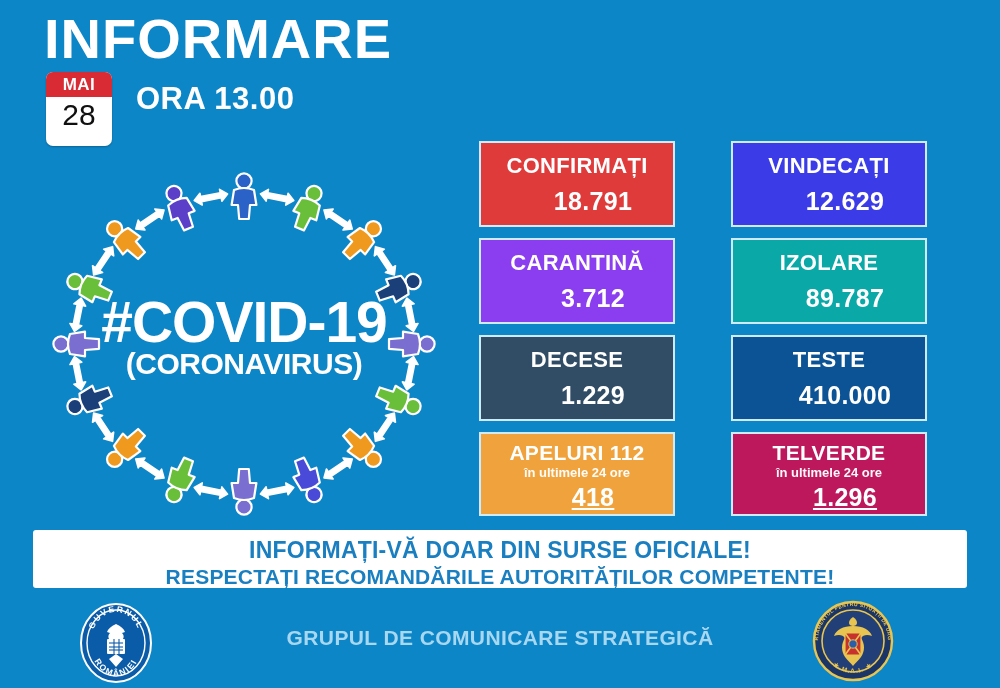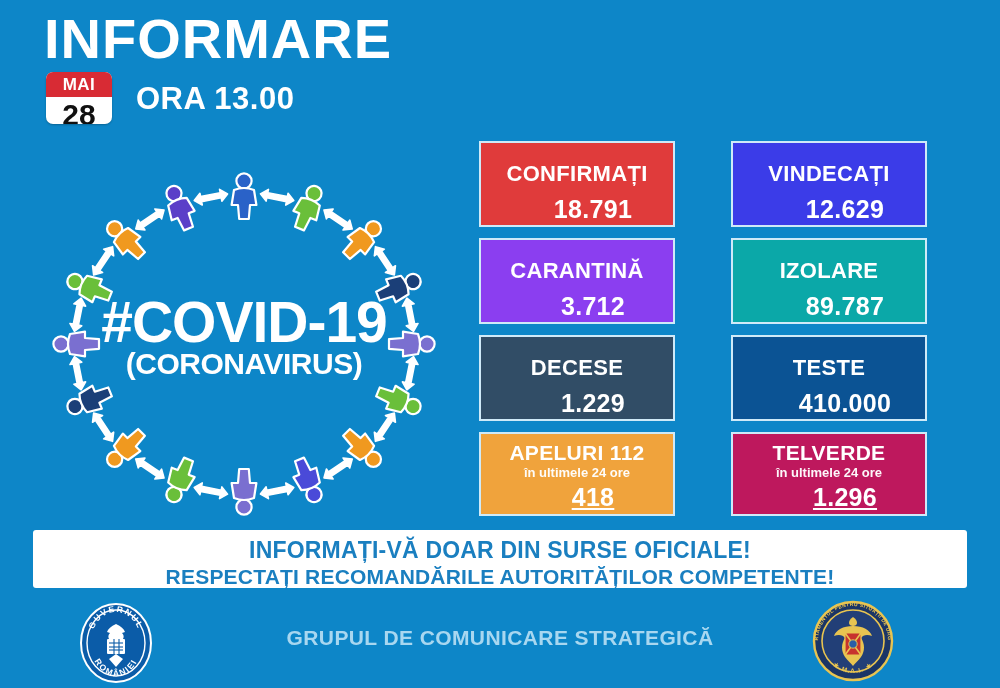--- a/index.html
+++ b/index.html
@@ -26,41 +26,41 @@
     left: 36px; top: 4px;
     font-size: 56px;
     font-weight: bold;
     color: #ffffff;
     letter-spacing: 1px;
     line-height: 70px;
   }
   #calendar-icon {
     position: absolute;
     left: 38px; top: 72px;
-    width: 66px; height: 52px;
+    width: 66px; height: 74px;
     background: #ffffff;
     border-radius: 7px;
     overflow: hidden;
     box-shadow: 0 1px 2px rgba(0,0,0,.25);
   }
   #calendar-month {
     height: 25px;
     background: #d82b34;
     color: #ffffff;
     font-size: 17px;
     font-weight: bold;
     text-align: center;
     line-height: 25px;
     letter-spacing: .5px;
   }
   #calendar-day {
     height: 37px;
     color: #101010;
     font-size: 30px;
-    font-weight: bold;
+    font-weight: normal;
     text-align: center;
     line-height: 35px;
   }
   #header-time {
     position: absolute;
     left: 128px; top: 81px;
     font-size: 31px;
     font-weight: bold;
     color: #ffffff;
     letter-spacing: .5px;
@@ -117,21 +117,21 @@
   .stat-card.row-1 { top: 0;   height: 86px; }
   .stat-card.row-2 { top: 97px; height: 86px; }
   .stat-card.row-3 { top: 194px; height: 86px; }
   .stat-card.row-4 { top: 291px; height: 84px; }
 
   .stat-label {
     display: block;
     font-size: 22px;
     font-weight: bold;
     line-height: 26px;
-    margin-top: 18px;
+    margin-top: 10px;
     letter-spacing: .3px;
     white-space: nowrap;
   }
   .stat-value {
     display: block;
     font-size: 25px;
     font-weight: bold;
     line-height: 30px;
     margin-top: 7px;
     letter-spacing: .3px;

